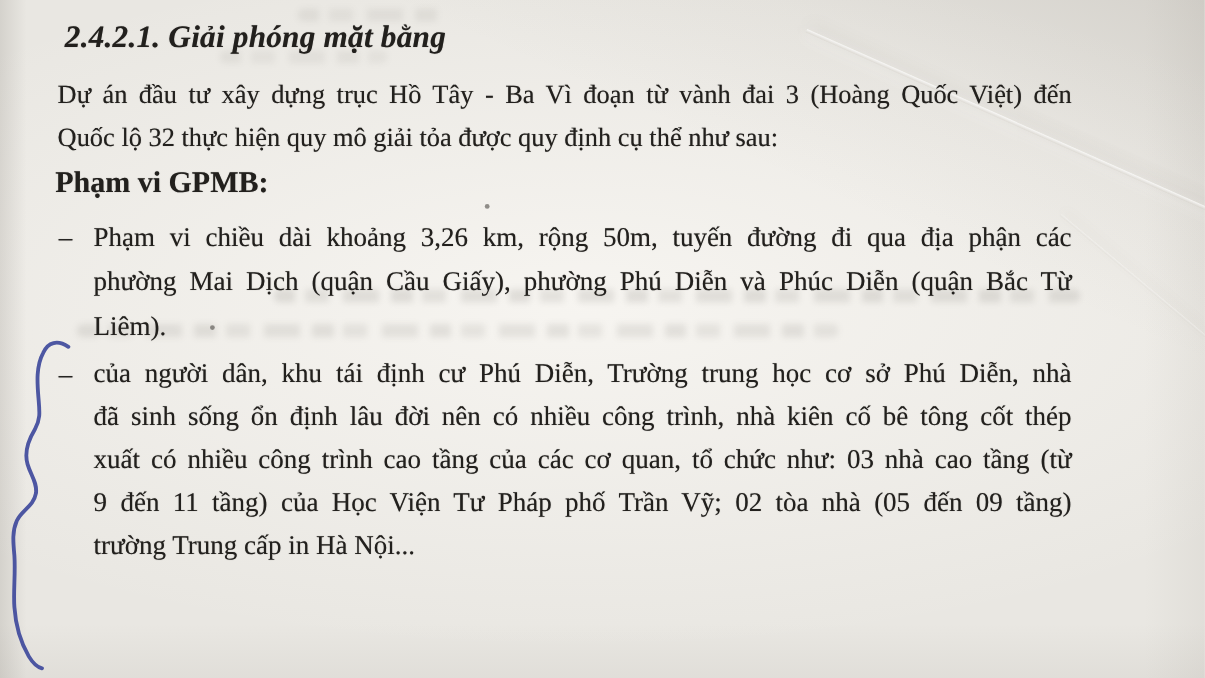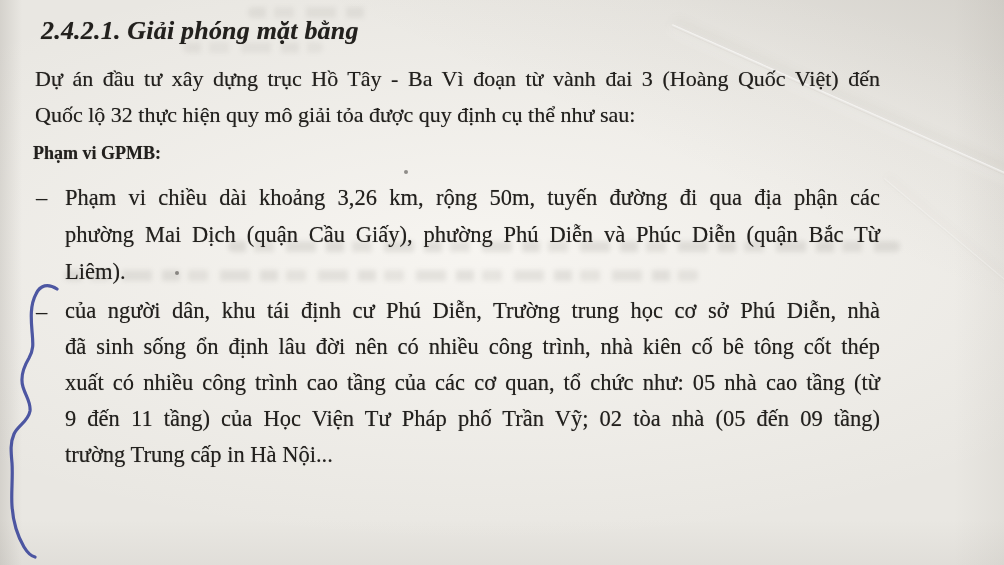--- a/index.html
+++ b/index.html
@@ -40,24 +40,24 @@
   .g1{left:248px;top:7px;width:120px;opacity:.20;}
   .g2{left:183px;top:42px;width:140px;opacity:.18;}
   .g3{left:228px;top:241px;width:672px;opacity:.32;}
   .g4{left:64px;top:270px;width:635px;opacity:.28;}
   .speck{position:absolute;border-radius:50%;background:rgba(62,59,54,.55);pointer-events:none;}
   .speck-1{left:404px;top:170px;width:4px;height:4px;}
   .speck-2{left:175px;top:271px;width:4px;height:4px;}
   
   .brace{position:absolute;left:0px;top:275px;pointer-events:none;filter:blur(.3px);opacity:.9;}
   
-  .content{position:absolute;left:35px;top:0;width:845px;color:#22201d;
+  .content{position:absolute;left:48px;top:0;width:845px;color:#22201d;
     text-shadow:0 0 .7px rgba(34,32,29,.5);}
   h1{margin:14px 0 0 6px;font-size:26px;line-height:34px;font-weight:bold;font-style:italic;letter-spacing:.2px;}
-  h2{margin:5px 0 0 -2px;font-size:18px;line-height:30px;font-weight:bold;}
+  h2{margin:5px 0 0 -2px;font-size:25px;line-height:30px;font-weight:bold;}
   .para{margin:13px 0 0 0;font-size:22px;}
   .line{display:block;height:36px;line-height:36px;text-align:justify;text-align-last:justify;}
   .line.ll{text-align:left;text-align-last:left;}
   .bullet{position:relative;margin:11px 0 0 0;padding-left:30px;font-size:22.5px;}
   .bullet .line{height:37px;line-height:37px;}
   .bullet.b2{margin-top:3px;}
   .bullet.b2 .line{height:36px;line-height:36px;}
   .marker{position:absolute;left:1px;top:0;height:37px;line-height:37px;font-size:22.5px;}
 </style>
 </head>
@@ -105,19 +105,19 @@
       <span class="marker">–</span>
       <span class="line">Phạm vi chiều dài khoảng 3,26 km, rộng 50m, tuyến đường đi qua địa phận các</span>
       <span class="line">phường Mai Dịch (quận Cầu Giấy), phường Phú Diễn và Phúc Diễn (quận Bắc Từ</span>
       <span class="line ll">Liêm).</span>
     </div>
 
     <div class="bullet b2">
       <span class="marker">–</span>
       <span class="line">của người dân, khu tái định cư Phú Diễn, Trường trung học cơ sở Phú Diễn, nhà</span>
       <span class="line">đã sinh sống ổn định lâu đời nên có nhiều công trình, nhà kiên cố bê tông cốt thép</span>
-      <span class="line">xuất có nhiều công trình cao tầng của các cơ quan, tổ chức như: 05 nhà cao tầng (từ</span>
+      <span class="line">xuất có nhiều công trình cao tầng của các cơ quan, tổ chức như: 03 nhà cao tầng (từ</span>
       <span class="line">9 đến 11 tầng) của Học Viện Tư Pháp phố Trần Vỹ; 02 tòa nhà (05 đến 09 tầng)</span>
       <span class="line ll">trường Trung cấp in Hà Nội...</span>
     </div>
 
   </div>
 </div>
 
 </body></html>

